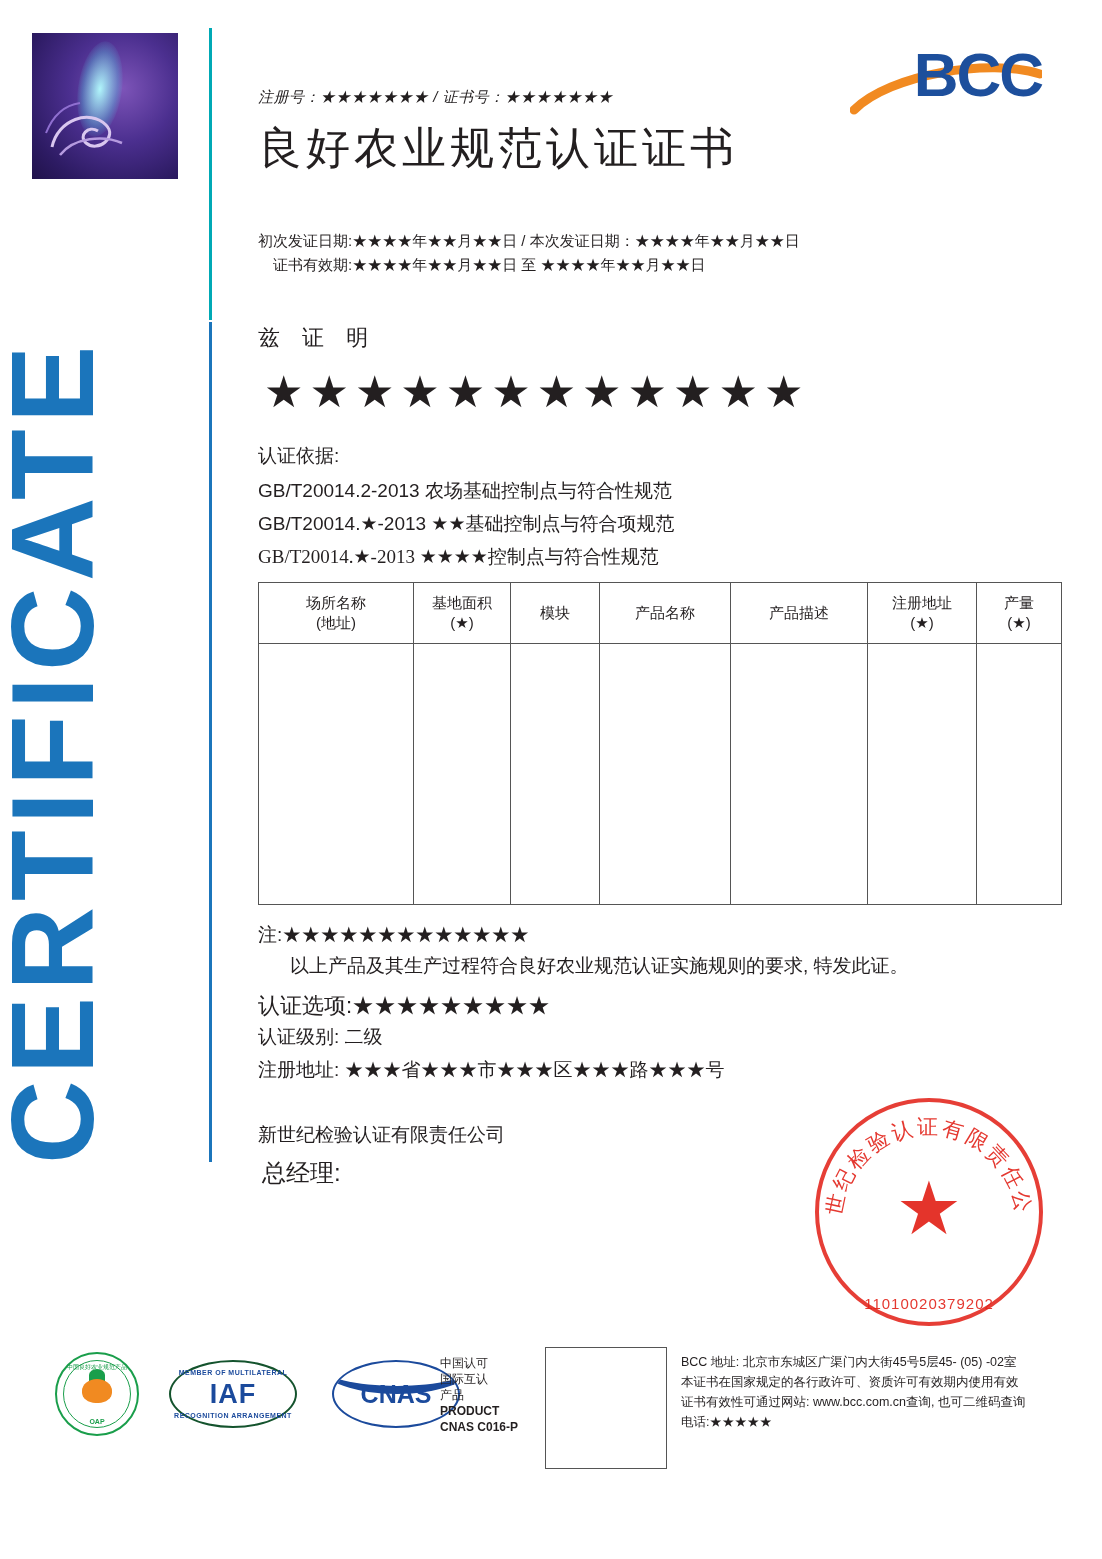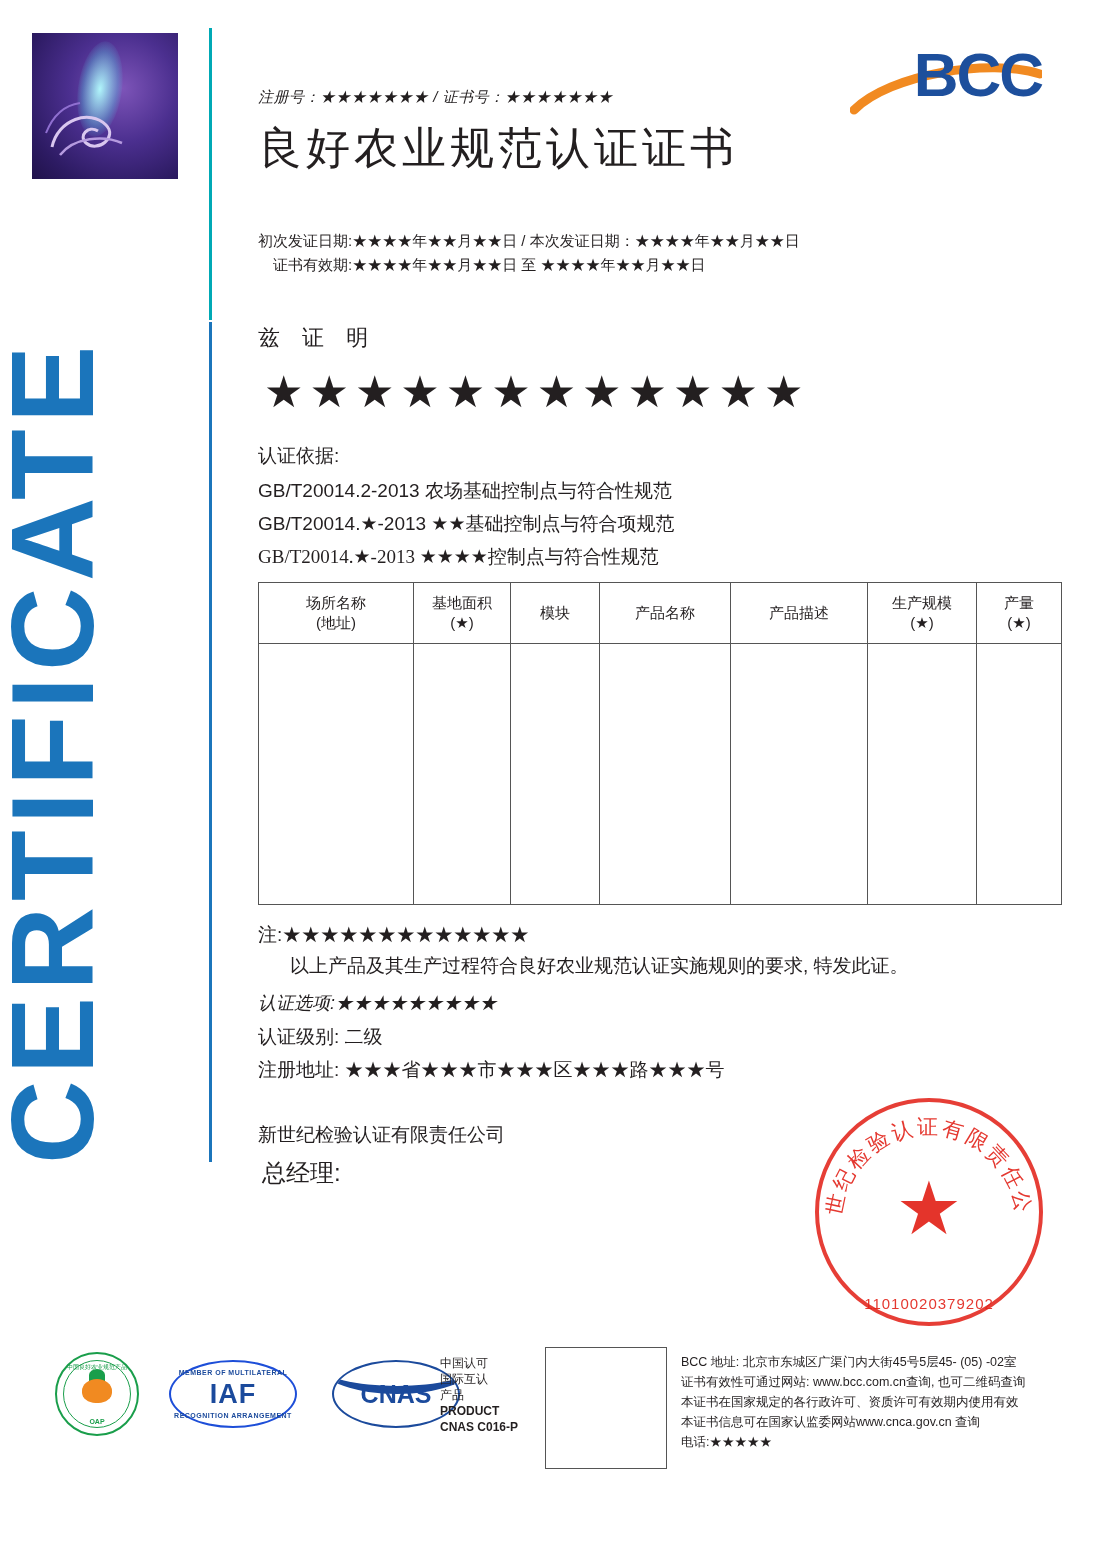--- a/index.html
+++ b/index.html
@@ -209,22 +209,21 @@
     left: 258px;
     top: 953px;
     font-size: 19px;
     text-indent: 32px;
     width: 790px;
   }
   .option {
     position: absolute;
     left: 258px;
     top: 991px;
-    font-size: 18px;
-    font-style: italic;
+    font-size: 22px;
   }
   .level {
     position: absolute;
     left: 258px;
     top: 1024px;
     font-size: 19px;
   }
   .address {
     position: absolute;
     left: 258px;
@@ -343,21 +342,21 @@
     font-size: 6px;
     color: #1a9e4b;
   }
 
   .iaf-logo {
     position: absolute;
     left: 114px;
     top: 8px;
     width: 128px;
     height: 68px;
-    border: 2px solid #1d4ed8;
+    border: 2px solid #14532d;
     border-radius: 50%;
     box-sizing: border-box;
   }
   .iaf-logo .iaf-main {
     position: absolute;
     left: 0; top: 50%;
     transform: translateY(-50%);
     width: 100%;
     text-align: center;
     font-size: 27px;
@@ -488,21 +487,21 @@
       <th style="width:84px">
         <div>模块</div>
       </th>
       <th style="width:126px">
         <div>产品名称</div>
       </th>
       <th style="width:132px">
         <div>产品描述</div>
       </th>
       <th style="width:104px">
-        <div>生产规模</div>
+        <div>注册地址</div>
         <div>(★)</div>
       </th>
       <th style="width:80px">
         <div>产量</div>
         <div>(★)</div>
       </th>
     </tr>
   </thead>
   <tbody>
     <tr>
@@ -565,17 +564,16 @@
   <div>国际互认</div>
   <div>产品</div>
   <div style="font-weight:bold">PRODUCT</div>
   <div style="font-weight:bold">CNAS C016-P</div>
 </div>
 
 <div class="qr-box"></div>
 
 <div class="footer-text">
   <div>BCC 地址: 北京市东城区广渠门内大街45号5层45- (05) -02室</div>
+  <div>本证书在国家规定的各行政许可、资质许可有效期内使用有效</div>
   <div>证书有效性可通过网站: www.bcc.com.cn查询, 也可二维码查询</div>
-  <div>本证书在国家规定的各行政许可、资质许可有效期内使用有效</div>
-  <div>本证书信息可在国家认监委网站www.cnca.gov.cn 查询</div>
   <div>电话:★★★★★</div>
 </div>
 
 </body></html>

